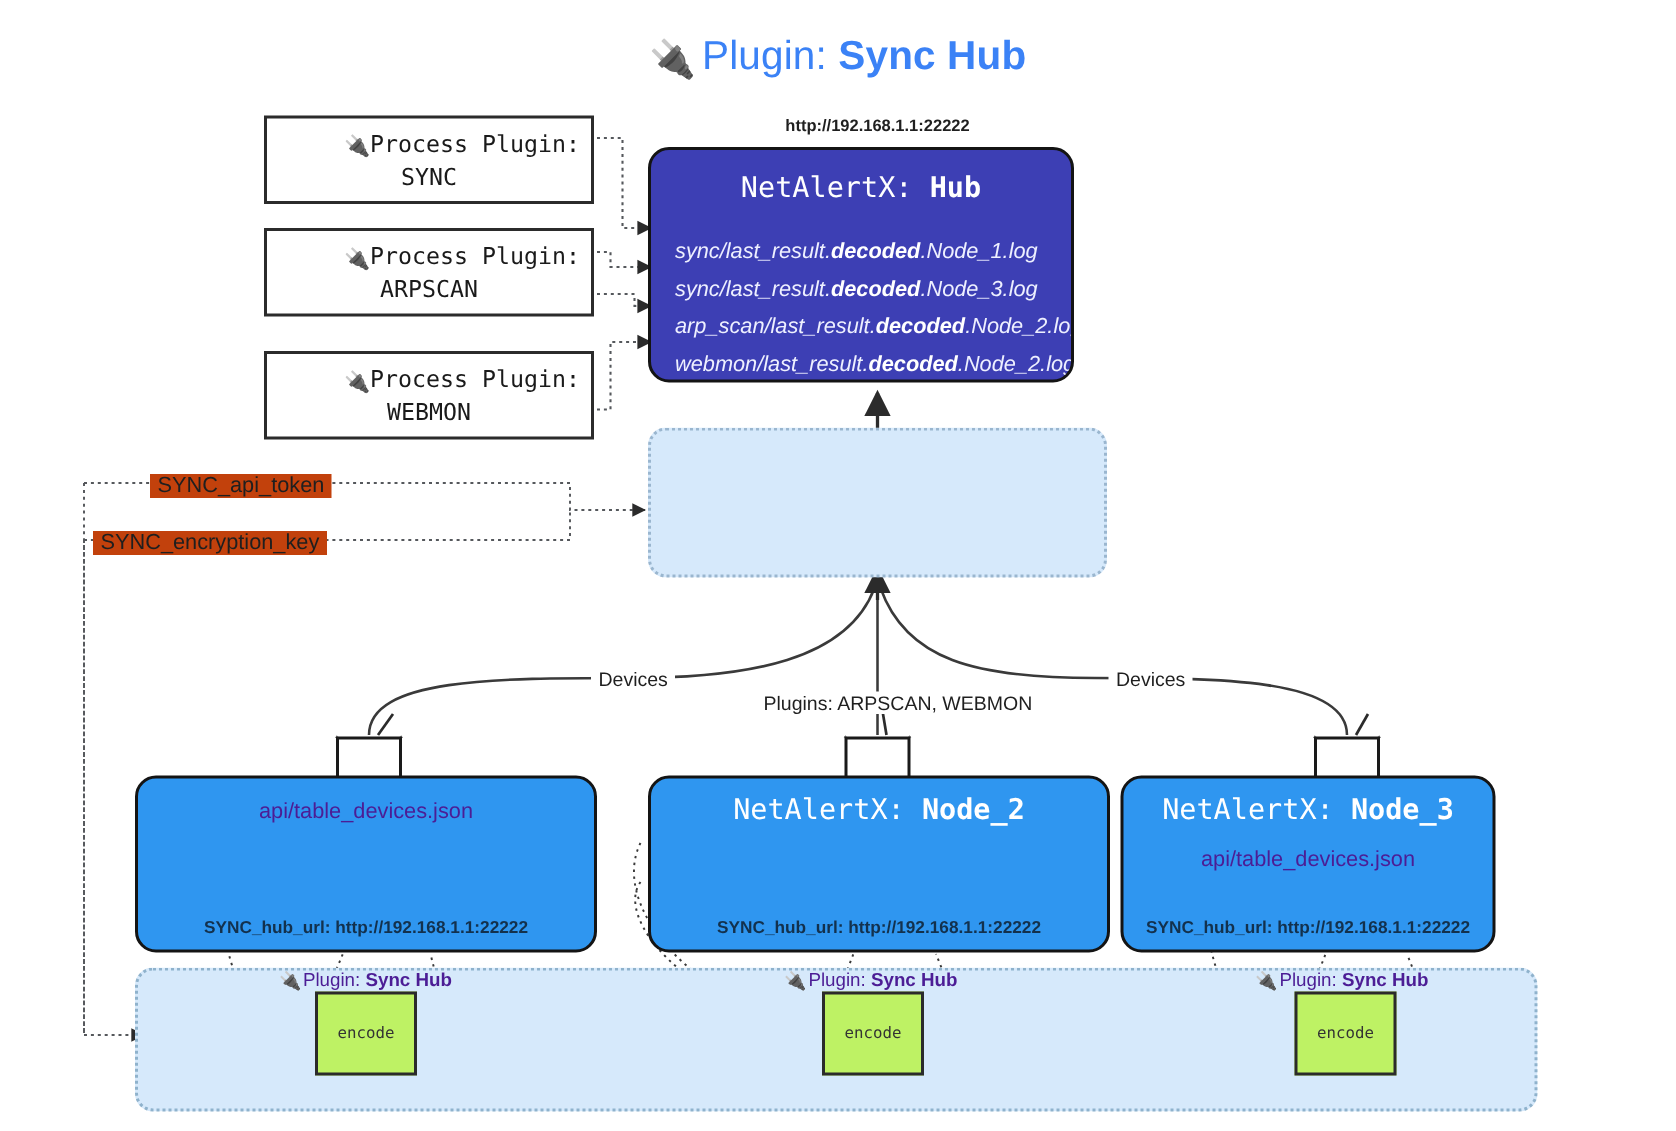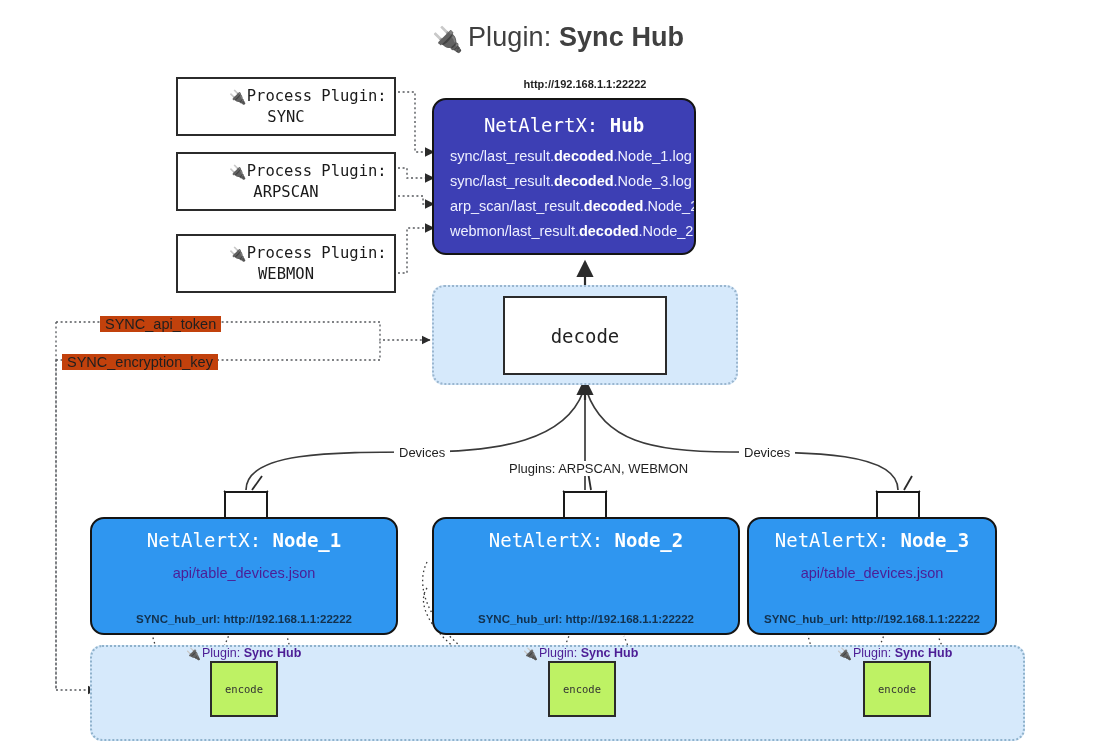--- a/index.html
+++ b/index.html
@@ -3,21 +3,21 @@
 <meta charset="utf-8">
 <style>
   html,body{margin:0;padding:0;background:#ffffff;}
   body{width:1117px;height:754px;position:relative;overflow:hidden;
        font-family:"Liberation Sans",sans-serif;color:#1f1f1f;}
   .canvas{position:absolute;inset:0;}
   svg.wires{position:absolute;left:0;top:0;width:1117px;height:754px;pointer-events:none;}
 
   
   .title{position:absolute;left:0;top:14px;width:1117px;text-align:center;
-         font-size:27px;line-height:46px;letter-spacing:.1px;color:#404040;}
+         font-size:27px;line-height:46px;letter-spacing:.1px;color:#3b82f6;}
   .title .plug{font-size:25px;vertical-align:-2px;margin-right:4px;}
   .title .t-norm{font-weight:400;}
   .title .t-bold{font-weight:700;}
 
   
   .procbox{position:absolute;width:220px;height:59px;background:#ffffff;
            border:2px solid #2b2b2b;box-sizing:border-box;
            font-family:"DejaVu Sans Mono","Liberation Mono",monospace;
            font-size:15.5px;color:#1a1a1a;text-align:center;
            display:flex;flex-direction:column;align-items:center;justify-content:center;
@@ -25,30 +25,30 @@
   .procbox .l1{white-space:nowrap;margin-left:44px;}
   .procbox .l1 .plug{font-family:"DejaVu Sans",sans-serif;font-size:14px;vertical-align:-1px;}
   .procbox .l2{white-space:nowrap;}
   #proc-sync{left:176px;top:77px;}
   #proc-arpscan{left:176px;top:152px;}
   #proc-webmon{left:176px;top:234px;}
 
   
   .hub-url{position:absolute;left:455px;top:78px;width:260px;text-align:center;
            font-size:11px;font-weight:700;color:#1f1f1f;}
-  .hub{position:absolute;left:432px;top:98px;width:264px;height:157px;
+  .hub{position:absolute;left:432px;top:98px;width:284px;height:157px;
        background:#3d3fb4;border:2.5px solid #141414;border-radius:14px;
        box-sizing:border-box;overflow:hidden;}
   .hub .hub-title{font-family:"DejaVu Sans Mono","Liberation Mono",monospace;
        font-size:19px;color:#ffffff;text-align:center;margin-top:14px;}
   .hub .hub-title b{font-weight:700;}
   .hub .logline{font-size:14.5px;color:#eef0ff;padding-left:16px;line-height:25px;
        white-space:nowrap;}
   .hub .logline b{font-weight:700;color:#ffffff;}
-  .hub .logs{margin-top:8px;}
+  .hub .logs{margin-top:20px;font-style:italic;}
 
   
   .decode-band{position:absolute;left:432px;top:285px;width:306px;height:100px;
        background:#d6e9fb;border:2px dotted #9ab6cf;border-radius:12px;box-sizing:border-box;}
   .decode-box{position:absolute;left:503px;top:296px;width:164px;height:79px;
        background:#ffffff;border:2px solid #2b2b2b;box-sizing:border-box;
        display:flex;align-items:center;justify-content:center;
        font-family:"DejaVu Sans Mono","Liberation Mono",monospace;font-size:19px;color:#222;}
 
   
@@ -222,37 +222,33 @@
       <div class="logline">
         <span>arp_scan/last_result.</span><b>decoded</b><span>.Node_2.log</span>
       </div>
       <div class="logline">
         <span>webmon/last_result.</span><b>decoded</b><span>.Node_2.log</span>
       </div>
     </div>
   </div>
 
   <div class="decode-band"></div>
-  <div class="decode-box">decode</div>
 
   <div class="tok" id="tok-api">SYNC_api_token</div>
   <div class="tok" id="tok-enc">SYNC_encryption_key</div>
 
   <div class="midlabel" id="lbl-dev-left">Devices</div>
   <div class="midlabel" id="lbl-dev-right">Devices</div>
   <div class="midlabel" id="lbl-plugins">Plugins: ARPSCAN, WEBMON</div>
 
   <div class="env" id="env1"></div>
   <div class="env" id="env2"></div>
   <div class="env" id="env3"></div>
 
   <div class="node" id="node1">
-    <div class="n-title">
-      <span>NetAlertX: </span><b>Node_1</b>
-    </div>
     <div class="n-body">
       <div class="n-line">api/table_devices.json</div>
     </div>
     <div class="n-url">SYNC_hub_url: http://192.168.1.1:22222</div>
   </div>
 
   <div class="node" id="node2">
     <div class="n-title">
       <span>NetAlertX: </span><b>Node_2</b>
     </div>

